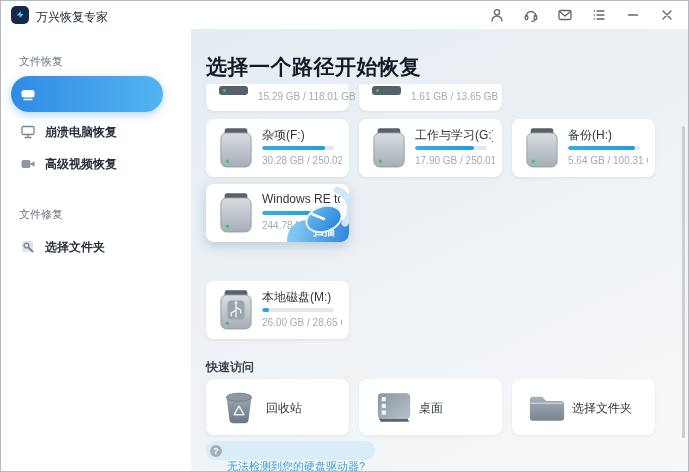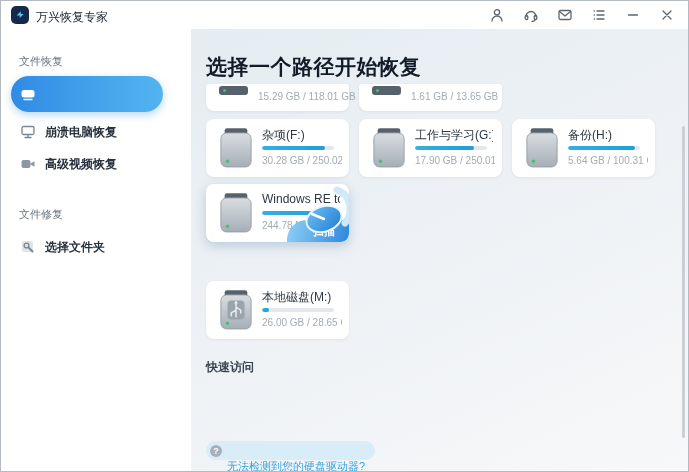--- a/index.html
+++ b/index.html
@@ -278,20 +278,40 @@
           </svg>
         <span class="c-name">本地磁盘(M:)</span>
         <div class="c-bar">
             <div class="c-fill" style="width: 10%;"></div>
           </div>
         <span class="c-size">26.00 GB / 28.65 GB</span>
       </div>
     </div>
 
     <div class="sub-label" style="top:330px">快速访问</div>
+    <div class="row" style="top:350px">
+      <div class="card quick">
+        <svg class="q-icon" width="34" height="34">
+            <use href="#sym-bin"></use>
+          </svg>
+        <span class="q-label">回收站</span>
+      </div>
+      <div class="card quick">
+        <svg class="q-icon" width="38" height="33">
+            <use href="#sym-desktop"></use>
+          </svg>
+        <span class="q-label">桌面</span>
+      </div>
+      <div class="card quick">
+        <svg class="q-icon" width="38" height="31" style="top:14px">
+            <use href="#sym-folder"></use>
+          </svg>
+        <span class="q-label">选择文件夹</span>
+      </div>
+    </div>
 
     <div class="help-pill" style="top:412px">
       <span class="q-circle">?</span>
       <span class="help-link">无法检测到您的硬盘驱动器?</span>
     </div>
 
     <div class="scrollbar"></div>
   </div>
 </div>
 

